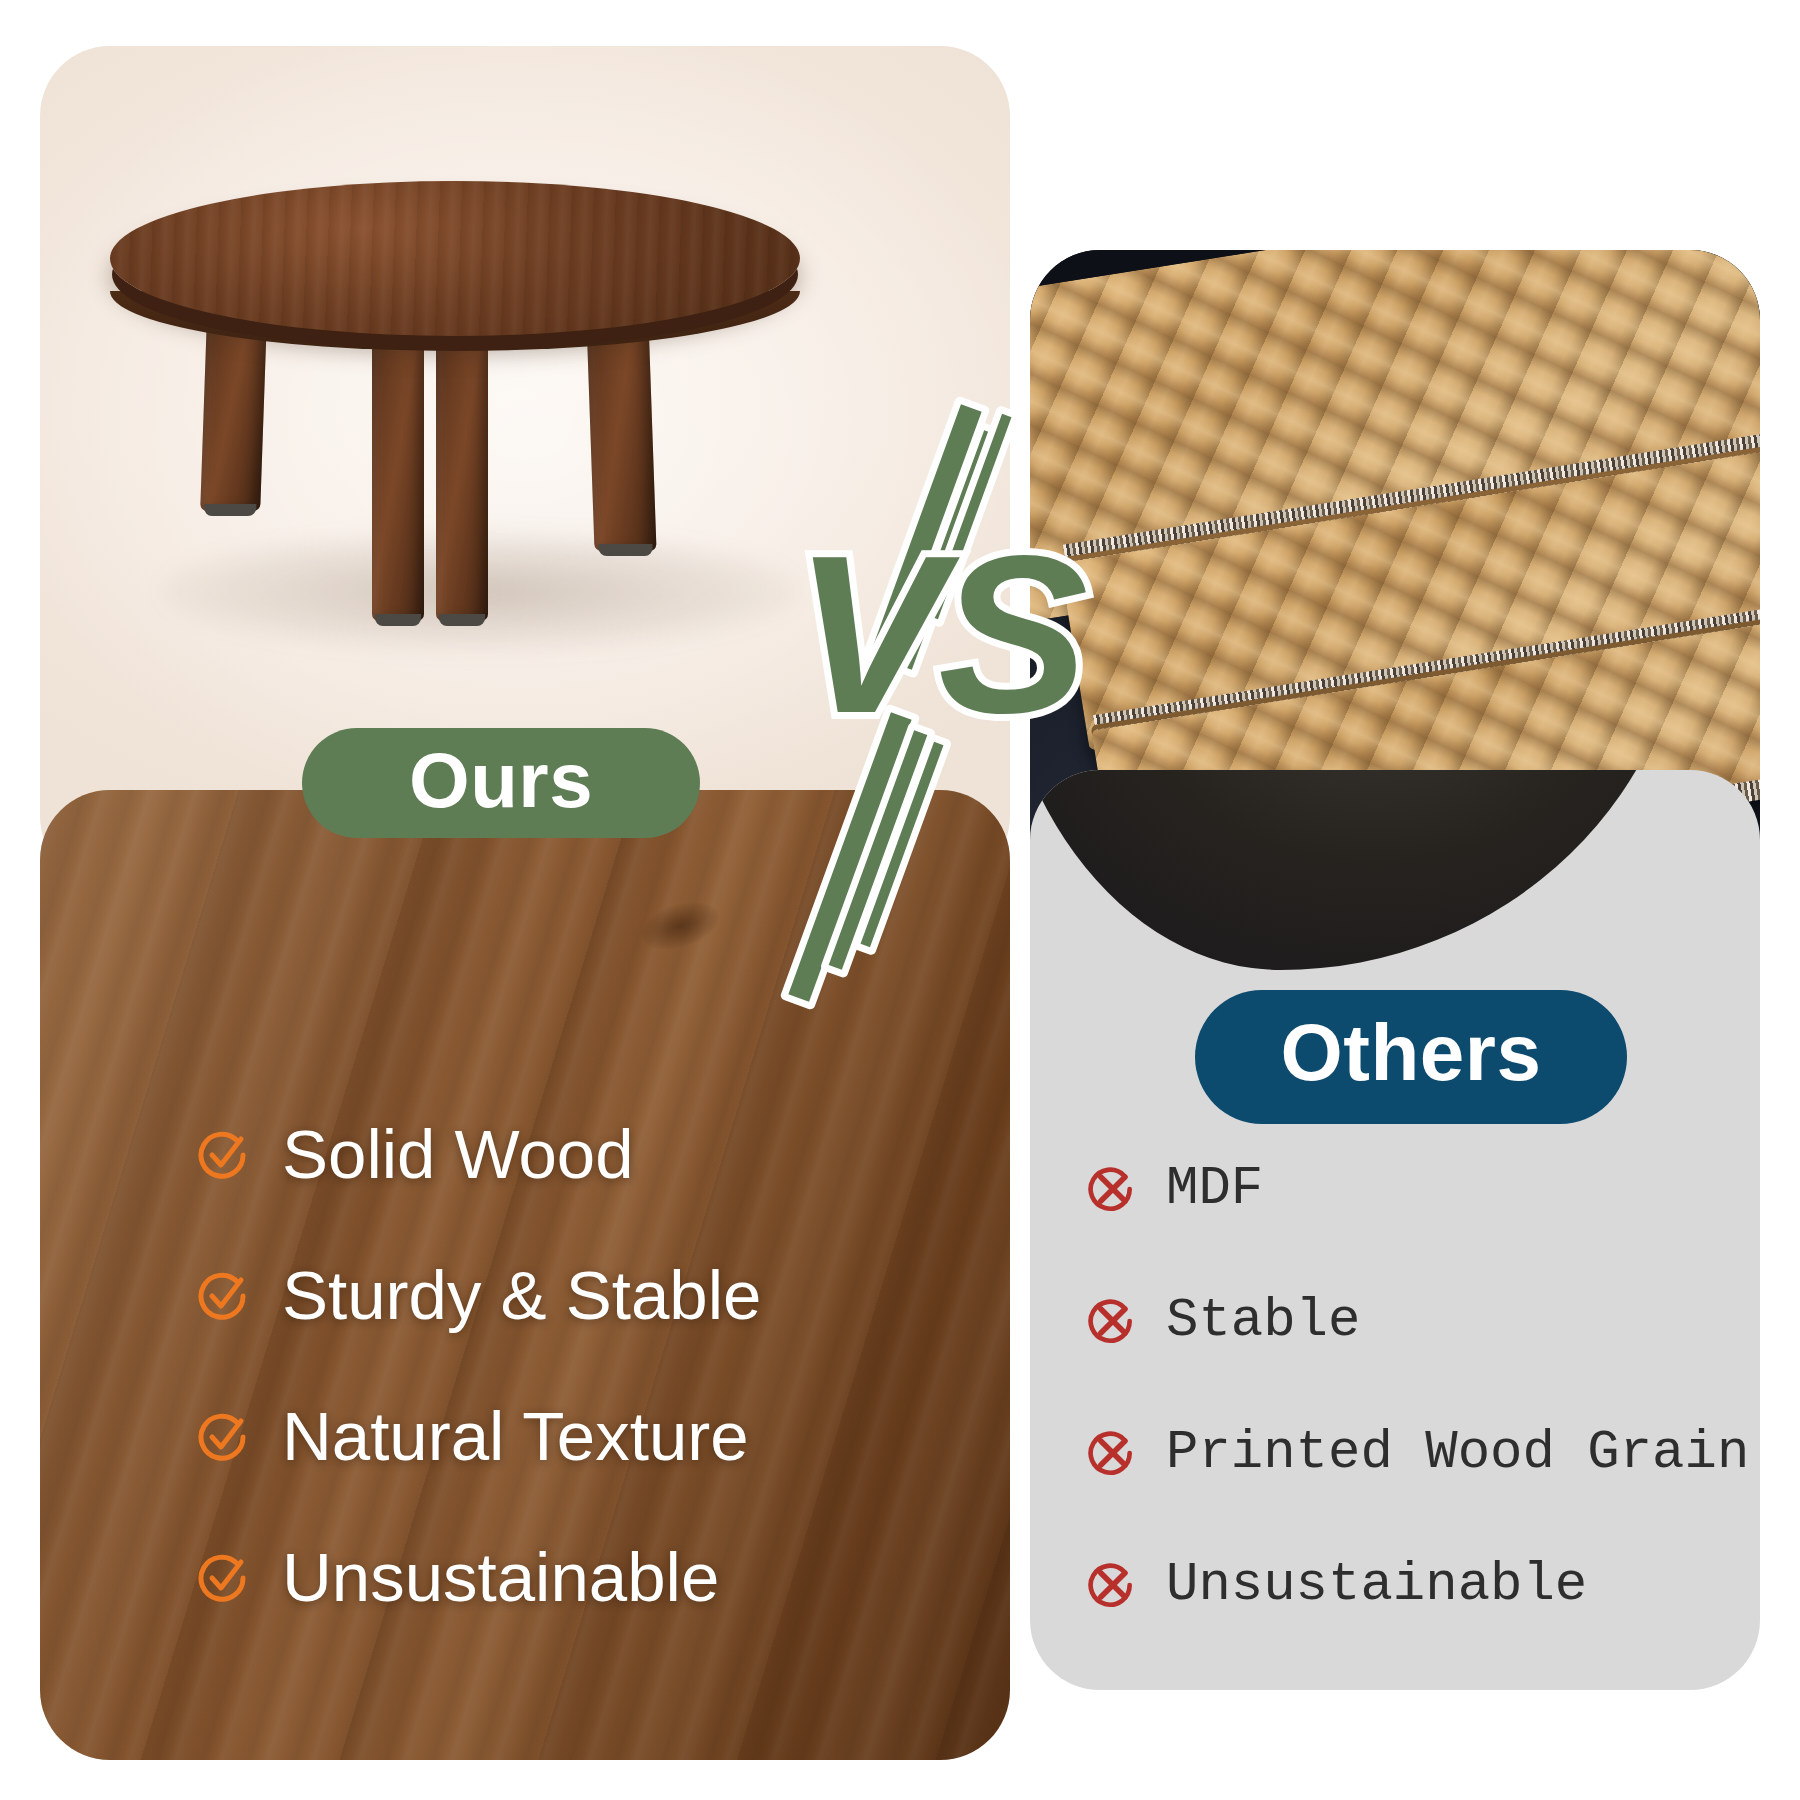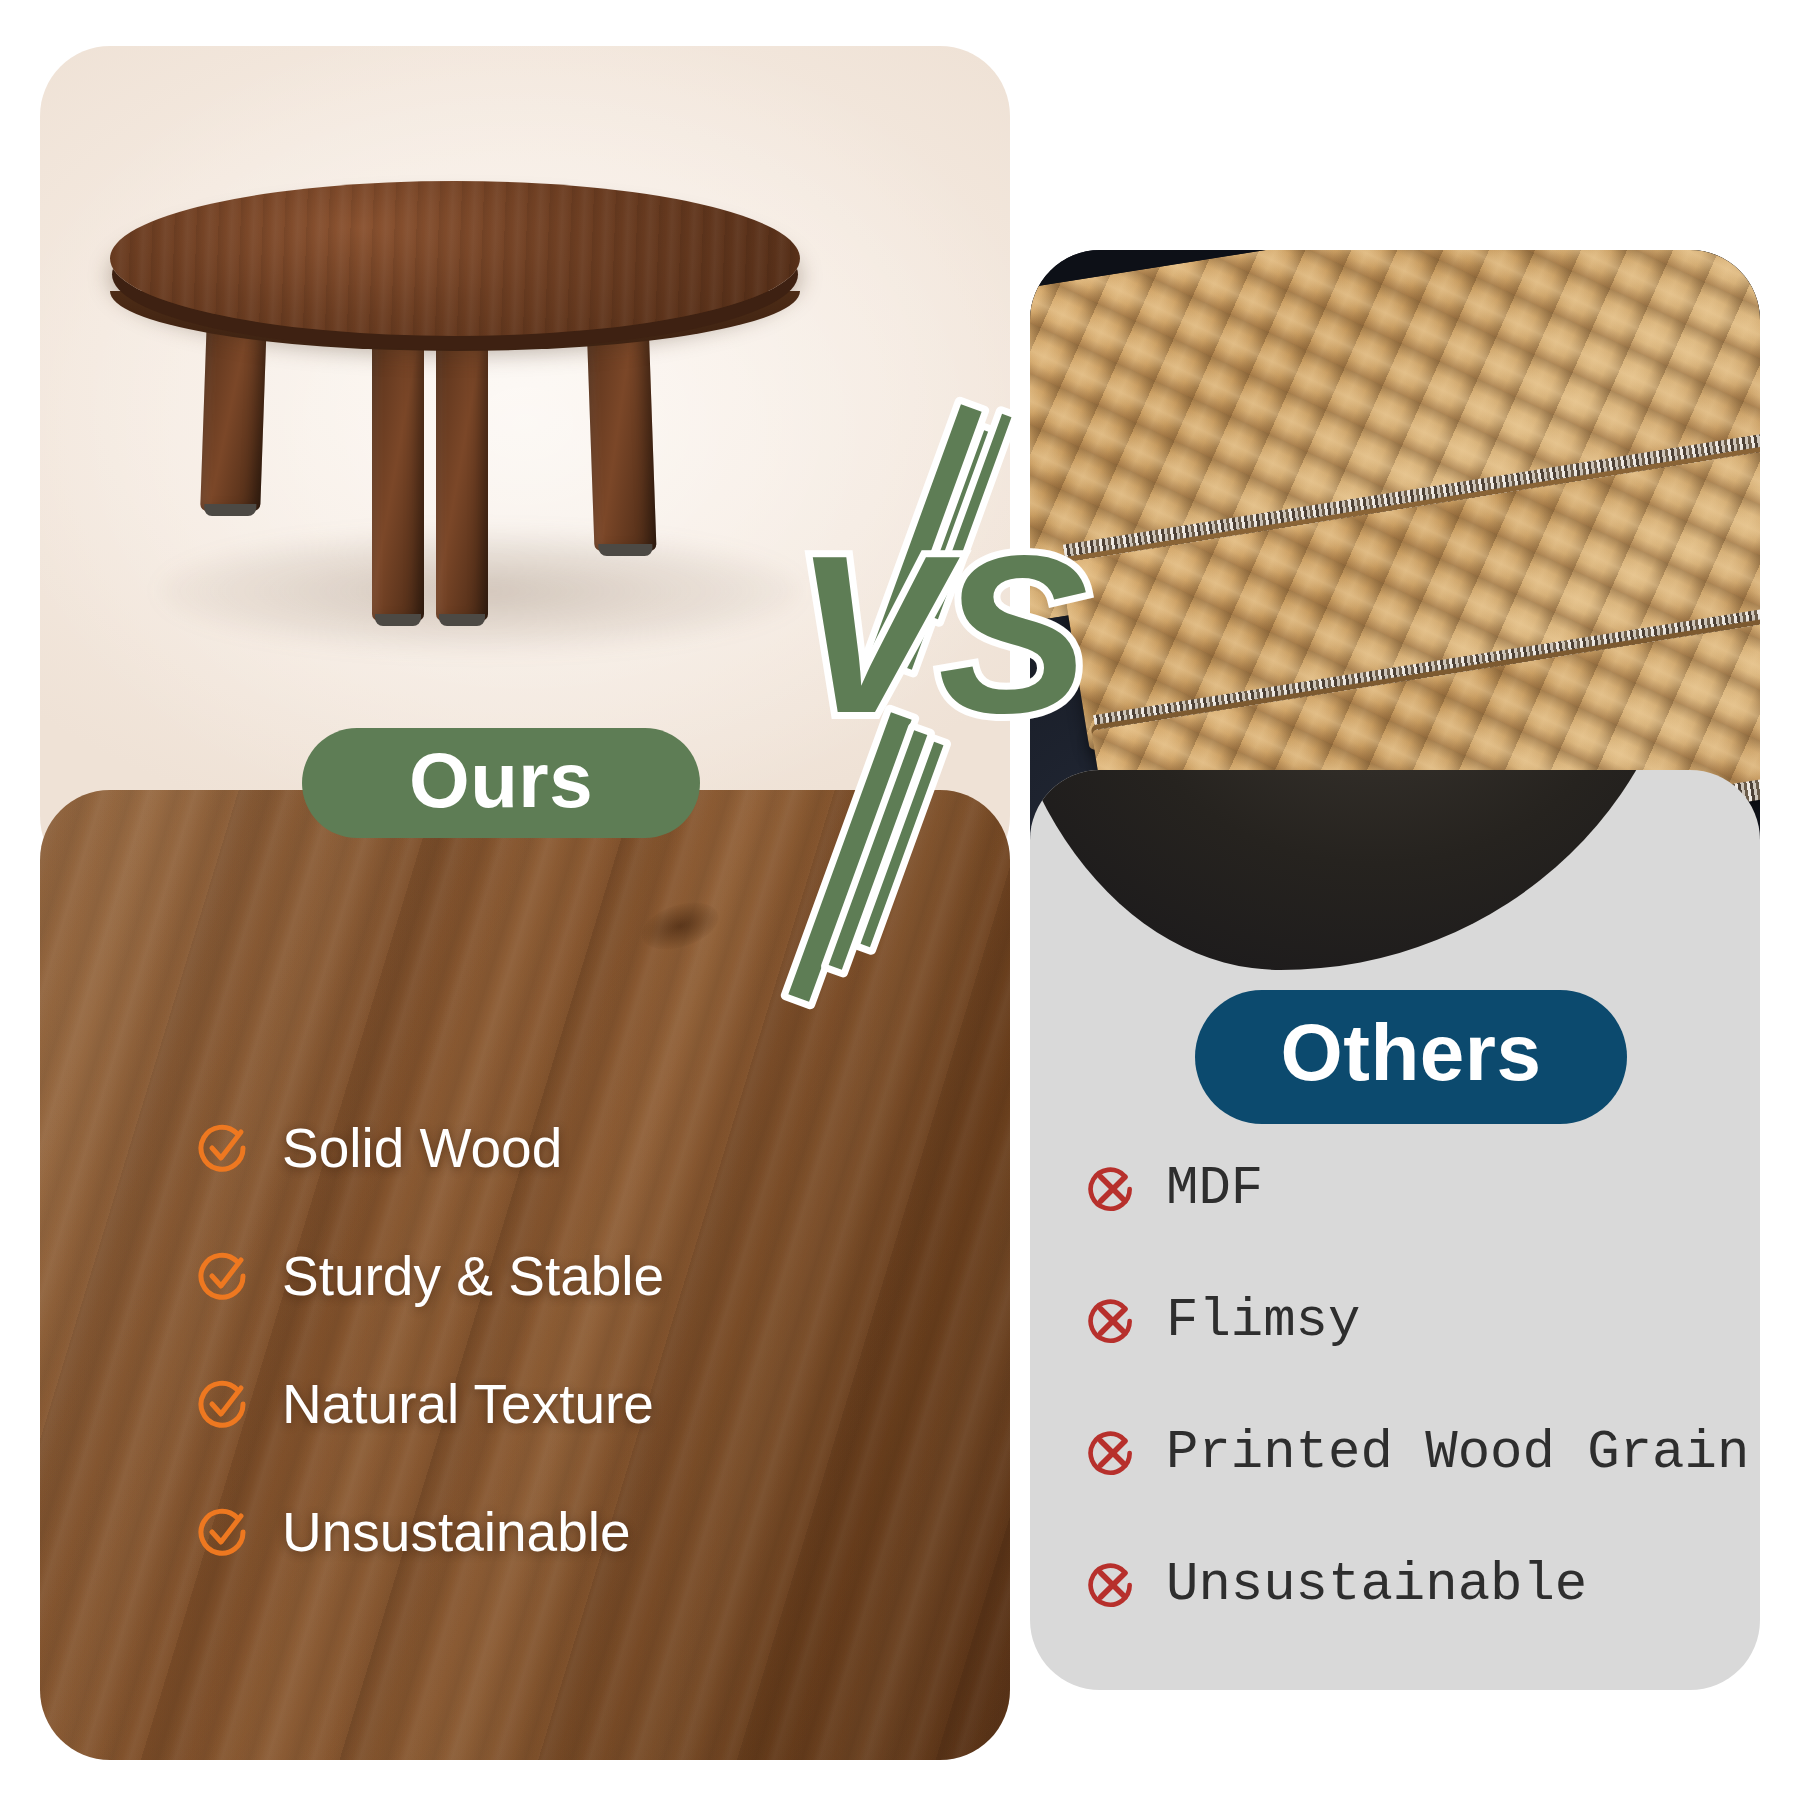--- a/index.html
+++ b/index.html
@@ -317,21 +317,21 @@
   }
   .list-ours .list-row { gap: 30px; }
   .row-icon {
     flex: 0 0 auto;
     width: 56px;
     height: 56px;
     display: block;
   }
   .list-others .row-icon { width: 52px; height: 52px; }
   .row-label {
-    font-size: 55px;
+    font-size: 69px;
     font-weight: 300;
     white-space: nowrap;
     line-height: 1;
   }
   .list-ours .row-label {
     color: #ffffff;
     text-shadow: 0 2px 10px rgba(40,18,4,0.45);
   }
   .list-others .row-label {
     color: #2e2e2e;
@@ -423,21 +423,21 @@
       </svg>
       <span class="row-label">MDF</span>
     </div>
 
     <div class="list-row">
       <svg class="row-icon" viewBox="0 0 56 56">
         <path d="M41 13.5 A21 21 0 1 0 47 28" fill="none" stroke="#B7302C" stroke-width="5" stroke-linecap="round"></path>
         <path d="M16 15 L42 41" fill="none" stroke="#B7302C" stroke-width="6" stroke-linecap="round"></path>
         <path d="M42 15 L16 41" fill="none" stroke="#B7302C" stroke-width="6" stroke-linecap="round"></path>
       </svg>
-      <span class="row-label">Flimsy</span>
+      <span class="row-label">Stable</span>
     </div>
 
     <div class="list-row">
       <svg class="row-icon" viewBox="0 0 56 56">
         <path d="M41 13.5 A21 21 0 1 0 47 28" fill="none" stroke="#B7302C" stroke-width="5" stroke-linecap="round"></path>
         <path d="M16 15 L42 41" fill="none" stroke="#B7302C" stroke-width="6" stroke-linecap="round"></path>
         <path d="M42 15 L16 41" fill="none" stroke="#B7302C" stroke-width="6" stroke-linecap="round"></path>
       </svg>
       <span class="row-label">Printed Wood Grain</span>
     </div>

